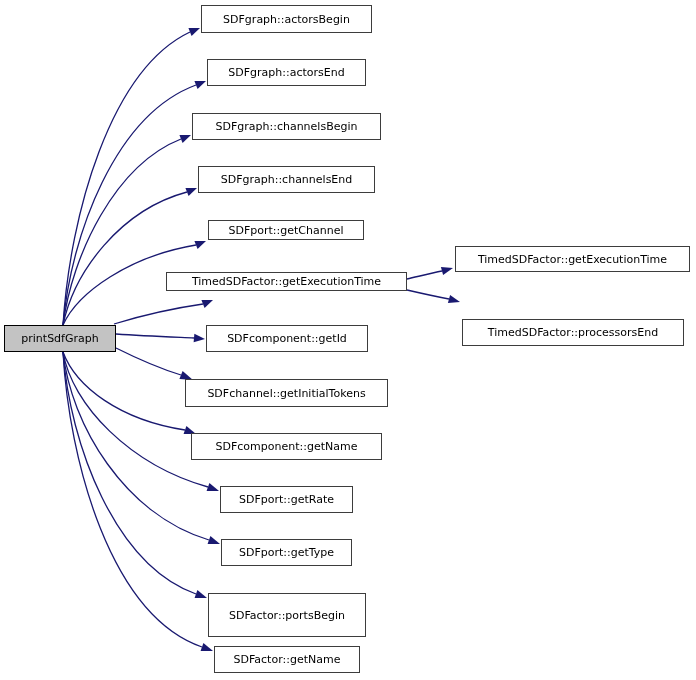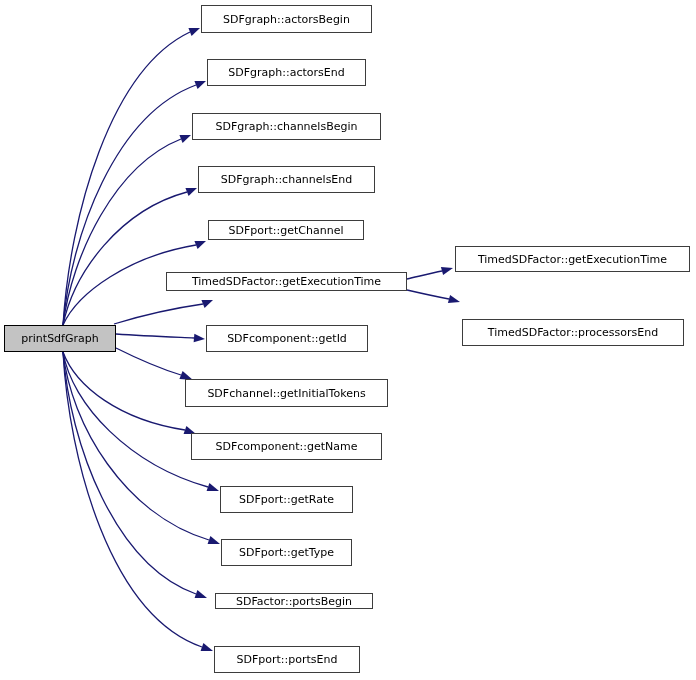--- a/index.html
+++ b/index.html
@@ -84,18 +84,18 @@
       <div class="node" style="left: 207px; top: 59px; width: 159px; height: 27px;">SDFgraph::actorsEnd</div>
       <div class="node" style="left: 192px; top: 113px; width: 189px; height: 27px;">SDFgraph::channelsBegin</div>
       <div class="node" style="left: 198px; top: 166px; width: 177px; height: 27px;">SDFgraph::channelsEnd</div>
       <div class="node" style="left: 208px; top: 220px; width: 156px; height: 20px;">SDFport::getChannel</div>
       <div class="node" style="left: 166px; top: 272px; width: 241px; height: 19px;">TimedSDFactor::getExecutionTime</div>
       <div class="node" style="left: 206px; top: 325px; width: 162px; height: 27px;">SDFcomponent::getId</div>
       <div class="node" style="left: 185px; top: 379px; width: 203px; height: 28px;">SDFchannel::getInitialTokens</div>
       <div class="node" style="left: 191px; top: 433px; width: 191px; height: 27px;">SDFcomponent::getName</div>
       <div class="node" style="left: 220px; top: 486px; width: 133px; height: 27px;">SDFport::getRate</div>
       <div class="node" style="left: 221px; top: 539px; width: 131px; height: 27px;">SDFport::getType</div>
-      <div class="node" style="left: 215px; top: 593px; width: 158px; height: 16px;">SDFactor::portsBegin</div>
-      <div class="node" style="left: 214px; top: 646px; width: 146px; height: 27px;">SDFport::portsEnd</div>
+      <div class="node" style="left: 208px; top: 593px; width: 158px; height: 44px;">SDFactor::portsBegin</div>
+      <div class="node" style="left: 214px; top: 646px; width: 146px; height: 27px;">SDFactor::getName</div>
       <div class="node" style="left: 455px; top: 246px; width: 235px; height: 26px;">TimedSDFactor::getExecutionTime</div>
       <div class="node" style="left: 462px; top: 299px; width: 222px; height: 27px; margin-top: 20px;">TimedSDFactor::processorsEnd</div>
     </div>
 </div>
 
 </body></html>

